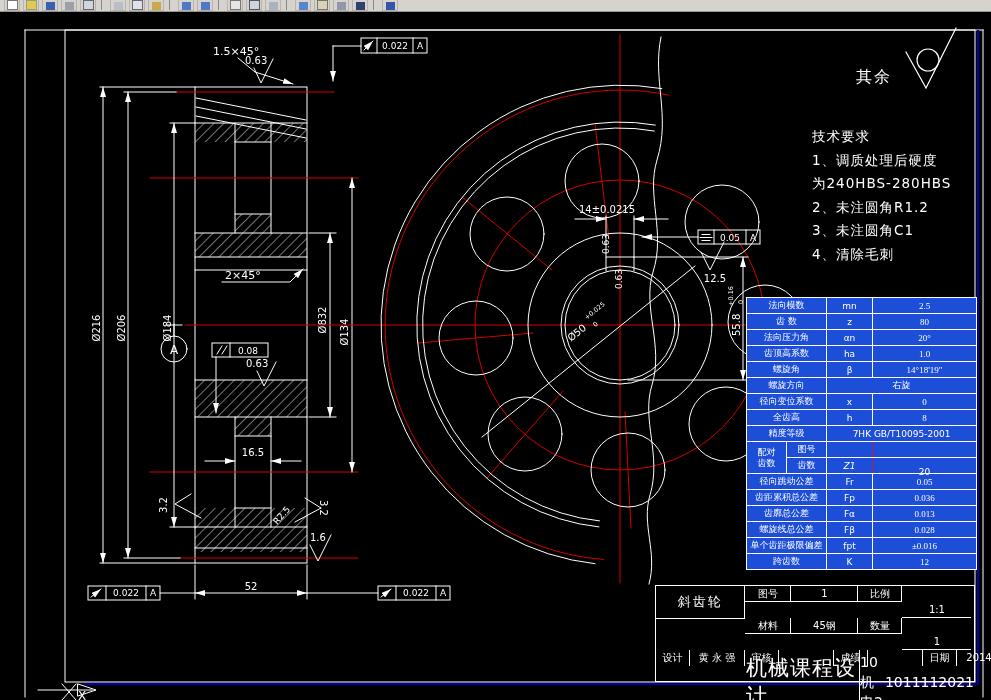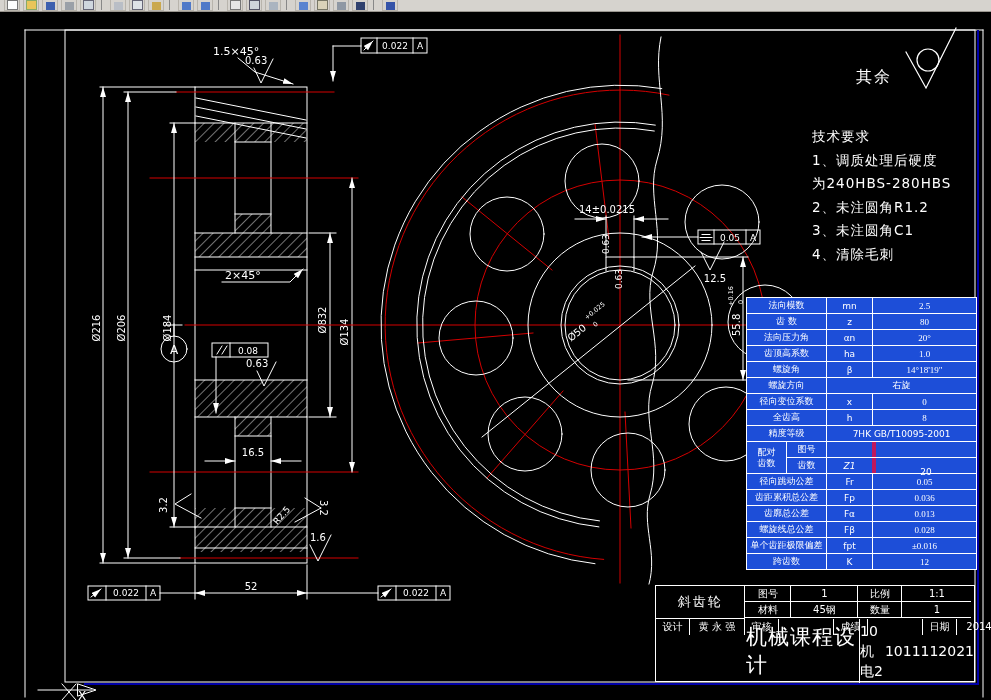--- a/index.html
+++ b/index.html
@@ -24,28 +24,28 @@
   .ps{width:45px;border-right:1px solid #fff;display:flex;align-items:center;justify-content:center;}
   .pv{flex:1;display:flex;align-items:center;justify-content:center;font-family:Liberation Serif, serif;}
   .pvs{flex:1;display:flex;align-items:center;justify-content:center;}
   .pairrow{display:flex;height:31px;border-bottom:1px solid #fff;}
   .pg{width:39px;border-right:1px solid #fff;display:flex;align-items:center;justify-content:center;
       text-align:center;white-space:pre-line;line-height:11px;}
   .pcol{flex:1;display:flex;flex-direction:column;}
   .psub{display:flex;height:15px;}
   .psub:first-child{border-bottom:1px solid #fff;}
   .psl{width:39px;border-right:1px solid #fff;display:flex;align-items:center;justify-content:center;}
-  .pss{width:45px;border-right:4px solid #be185d;display:flex;align-items:center;justify-content:center;font-style:italic;}
+  .pss{width:45px;border-right:1px solid #be185d;display:flex;align-items:center;justify-content:center;font-style:italic;}
   .psv{flex:1;display:flex;align-items:center;justify-content:center;margin-top:12px;}
   
   #tblock{position:absolute;left:655px;top:585px;width:320px;height:97px;color:#fff;font-size:10px;
           border:1px solid #fff;background:#000;box-sizing:border-box;}
   .trow{display:flex;}
   .tcell{border-right:1px solid #fff;border-bottom:1px solid #fff;display:flex;align-items:center;justify-content:center;box-sizing:border-box;overflow:hidden;}
-  .nob{border-right:none;}
+  .nob{border-right:none;margin-top:16px;}
   #partname{width:90px;height:33px;font-size:13px;letter-spacing:2px;}
   .mid16{height:16px;}
   #course{width:114px;height:64px;font-size:21px;letter-spacing:1px;border-bottom:none;}
   #classcell{width:114px;height:64px;flex-direction:row;font-size:14px;line-height:20px;border-right:none;border-bottom:none;}
   .lb4{width:34px;height:16px;}
   .lv4{width:55px;height:16px;}
   .lastrow .tcell{border-bottom:none;}
   svg text{fill:#fff;font-family:"DejaVu Sans",sans-serif;}
 </style>
 </head>

